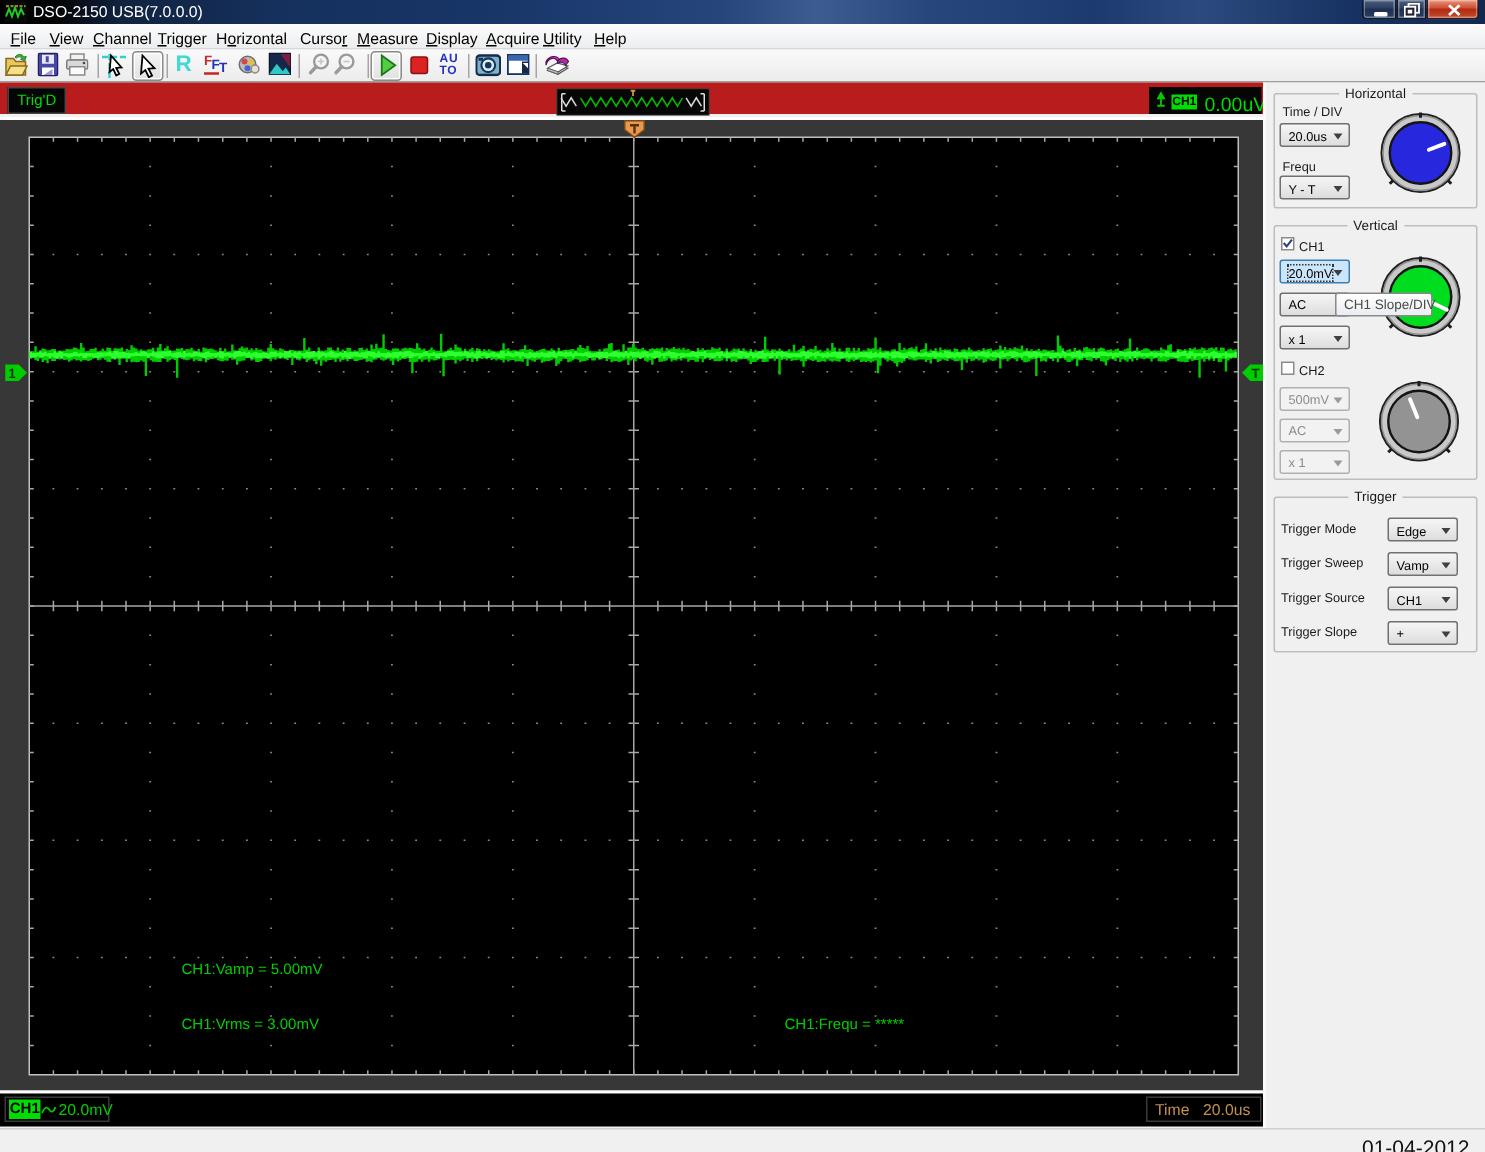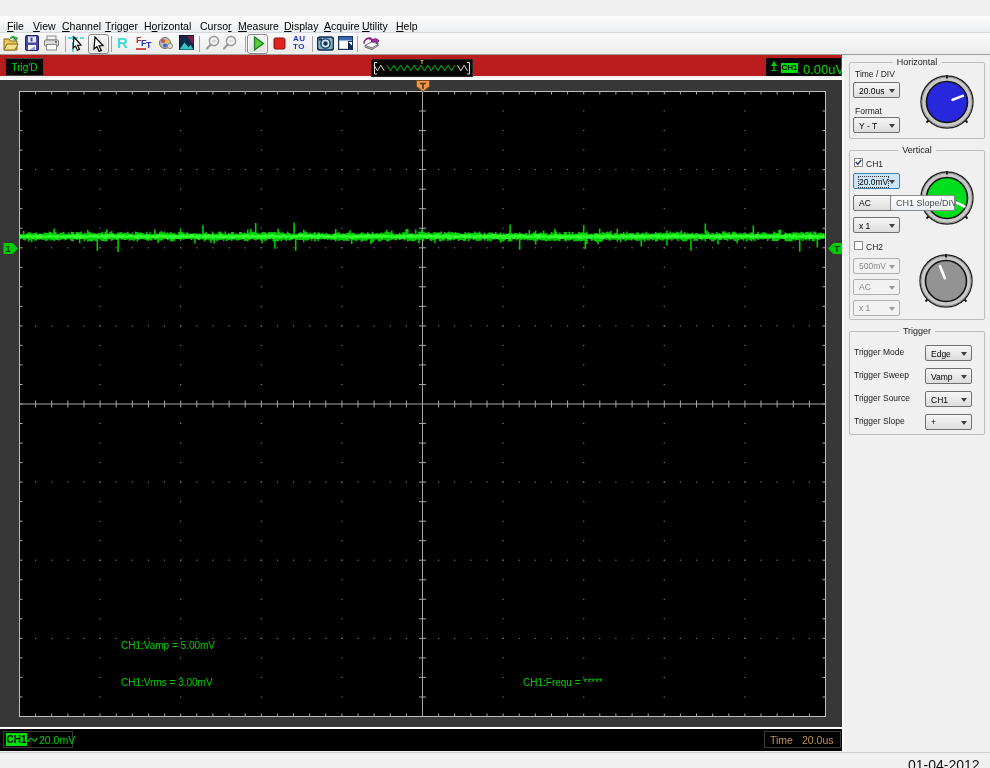--- a/index.html
+++ b/index.html
@@ -38,20 +38,43 @@
 .combo.dis .ar { border-top-color:#9a9a9a; }
 .combo.focus { border-color:#3c7fb1; background:#cbe5fa; }
 .combo.focus .t { outline:1px dotted #333; outline-offset:0px; }
 .cb { position:absolute; width:9px; height:9px; background:#fff; border:1px solid #8a8a8a; }
 .knob { position:absolute; width:62px; height:62px; }
 #tooltip { position:absolute; left:890px; top:195px; width:65px; height:16px; background:linear-gradient(#fff,#e9edf1); border:1px solid #8a8a8a; border-radius:2px; font-size:9px; color:#4a4a4a; line-height:15px; padding-left:5px; z-index:30; white-space:nowrap; }
 </style></head>
 <body>
 <div id="app">
 
+<div id="title" class="abs">
+  <svg class="abs" style="left:3px;top:1px" width="15" height="14">
+        <rect x="0" y="0" width="15" height="14" rx="2" fill="#0a0a0a"></rect>
+        <polyline points="1,10 3,5 5,10 7,4 9,10 11,5 13,9" stroke="#22cc22" stroke-width="1.3" fill="none"></polyline>
+        <path d="M1 3h13" stroke="#888833" stroke-width="1.5" stroke-dasharray="2 1"></path>
+      </svg>
+  <span class="txt abs">DSO-2150 USB(7.0.0.0)</span>
+  <div class="wbtn abs" style="left:908px;width:23px;background:linear-gradient(#4a5c7d,#2e4061 45%,#1e3050 50%,#2a3d5e);border-bottom-left-radius:3px">
+        <div class="abs" style="left:7px;top:8px;width:9px;height:3px;background:#fff;border-radius:1px"></div>
+      </div>
+  <div class="wbtn abs" style="left:931px;width:20px;background:linear-gradient(#4a5c7d,#2e4061 45%,#1e3050 50%,#2a3d5e)">
+        <svg class="abs" style="left:4px;top:2px" width="11" height="10">
+          <rect x="3" y="0.5" width="7" height="6" fill="none" stroke="#fff" stroke-width="1.2"></rect>
+          <rect x="0.5" y="2.5" width="7" height="6.5" fill="#223" stroke="#fff" stroke-width="1.2"></rect>
+          <rect x="2.5" y="4.5" width="3" height="2.5" fill="#fff"></rect>
+        </svg>
+      </div>
+  <div class="wbtn abs" style="left:951px;width:35px;background:linear-gradient(#e8957a,#cf4d31 45%,#b02a12 50%,#c34b2a);border-bottom-right-radius:3px">
+        <svg class="abs" style="left:13px;top:3px" width="9" height="8">
+          <path d="M1 0.5l7 6.5M8 0.5l-7 6.5" stroke="#fff" stroke-width="1.8"></path>
+        </svg>
+      </div>
+</div>
 
 <div id="menu" class="abs">
   <span style="left:7px"><u>F</u>ile</span>
   <span style="left:33px"><u>V</u>iew</span>
   <span style="left:62px"><u>C</u>hannel</span>
   <span style="left:105px"><u>T</u>rigger</span>
   <span style="left:144px">H<u>o</u>rizontal</span>
   <span style="left:200px">Curso<u>r</u></span>
   <span style="left:238px"><u>M</u>easure</span>
   <span style="left:284px"><u>D</u>isplay</span>
@@ -213,21 +236,21 @@
 <div id="vsep"></div>
 <div id="rpanel" class="abs">
 <div class="group" style="top:7px;height:77px">
         <span class="lbl">Horizontal</span>
       </div>
 <span class="flabel" style="left:11px;top:14px">Time / DIV</span>
 <div class="combo " style="left:9px;top:27px">
         <span class="t">20.0us</span>
         <span class="ar"></span>
       </div>
-<span class="flabel" style="left:11px;top:51px">Format</span>
+<span class="flabel" style="left:11px;top:51px">Frequ</span>
 <div class="combo " style="left:9px;top:62px">
         <span class="t">Y - T</span>
         <span class="ar"></span>
       </div>
 <svg class="knob" style="left:71.5px;top:16px" width="62" height="62">
         <line x1="14.7" y1="47.3" x2="10.5" y2="51.5" stroke="#1c1c1c" stroke-width="2"></line>
         <line x1="47.3" y1="47.3" x2="51.5" y2="51.5" stroke="#1c1c1c" stroke-width="2"></line>
         <circle cx="31" cy="31" r="26" fill="#c9c9c9" stroke="#1f1f1f" stroke-width="1.4"></circle>
         <circle cx="31" cy="31" r="25" fill="none" stroke="#8f8f8f" stroke-width="1"></circle>
         <line x1="31" y1="4" x2="31" y2="7.5" stroke="#1c1c1c" stroke-width="2"></line>

